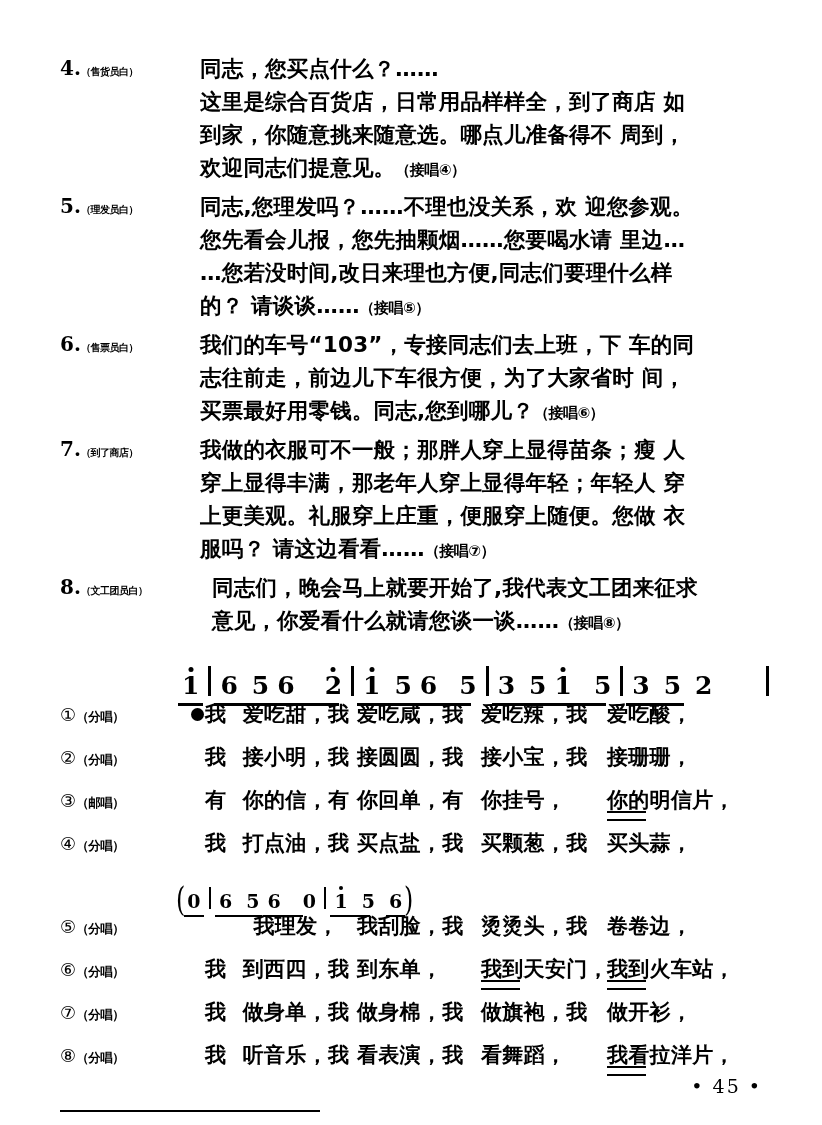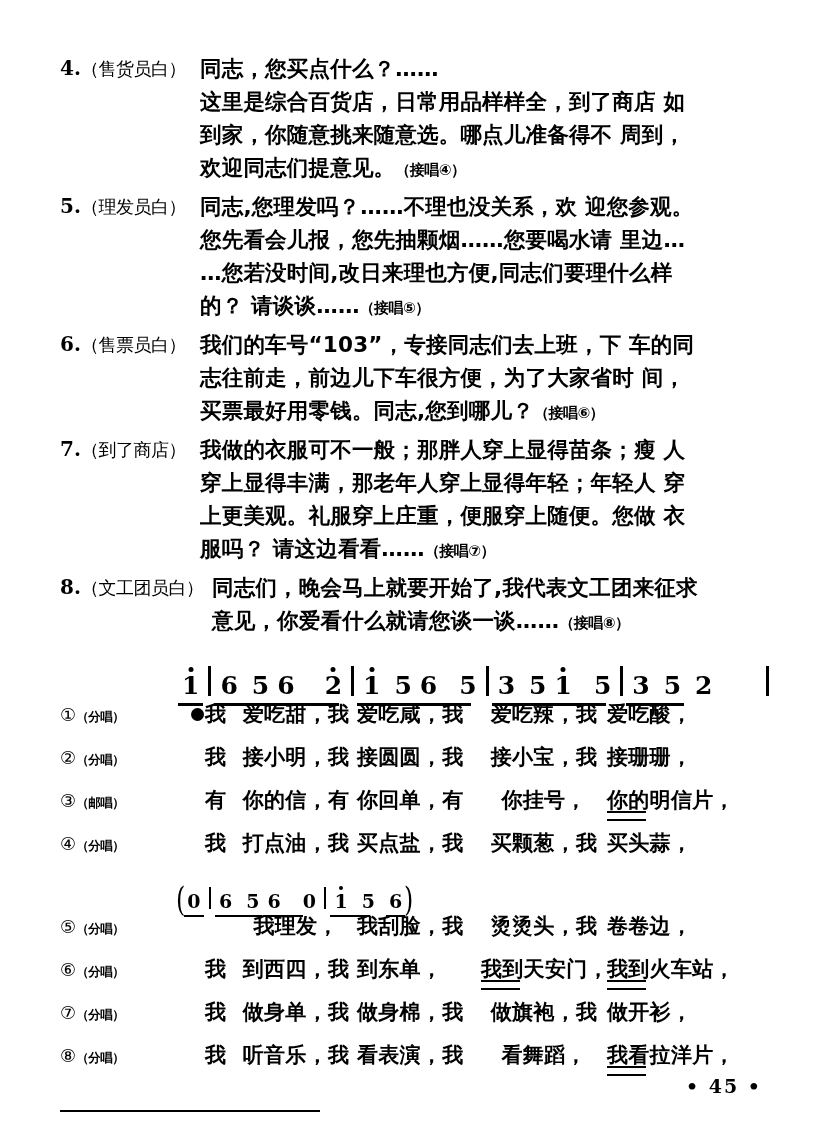--- a/index.html
+++ b/index.html
@@ -19,21 +19,21 @@
   .dlg-head {
     flex:0 0 auto;
     width:140px;
     font-size:19px;
     font-weight:bold;
     line-height:33px;
     white-space:nowrap;
     letter-spacing:0px;
   }
   .dlg-head .num { font-size:20px; font-family:"DejaVu Serif","Liberation Serif",serif; font-weight:bold; }
-  .dlg-head .who { font-size:18px; font-weight:normal; letter-spacing:-0.5px;text-align:right; }
+  .dlg-head .who { font-size:10px; font-weight:bold; letter-spacing:-0.5px;text-align:right; }
   .dlg-head.wide { width:152px; }
   .dlg-body {
     flex:1 1 auto;
     font-size:21.5px;
     font-weight:bold;
     line-height:33px;
     letter-spacing:0.2px;
     text-align:justify;
   }
   .dlg-body .line { display:block; white-space:pre-wrap; }
@@ -128,21 +128,21 @@
   .lyric-cells { flex:1 1 auto; display:flex; align-items:baseline; }
   .cell {
     font-size:21px;
     font-weight:bold;
     white-space:nowrap;
     letter-spacing:0.3px;
   }
   .c-w  { width:30px; }
   .c-g1 { width:122px;text-align:center; }
   .c-g2 { width:124px;font-family:Liberation Serif, serif; }
-  .c-g3 { width:126px;text-align:center; }
+  .c-g3 { width:126px; }
   .c-g4 { width:130px; }
   .dotmark {
     display:inline-block;
     width:13px; height:13px;
     border-radius:50%;
     background:#000;
     vertical-align:-1px;
     margin-right:1px;
   }
   .dblu { position:relative; display:inline-block; }
@@ -208,21 +208,21 @@
     font-weight:bold;
     line-height:24px;
     letter-spacing:0px;
     text-align:justify;
   }
   .pagenum {
     position:absolute;
     right:60px; bottom:28px;
     font-family:"DejaVu Serif","Liberation Serif",serif;
     font-size:19px;
-    font-weight:bold;
+    font-weight:normal;
     letter-spacing:2px;
   }
 </style>
 </head>
 <body>
 
 <div class="page">
 
   <div class="dialogue">
 

